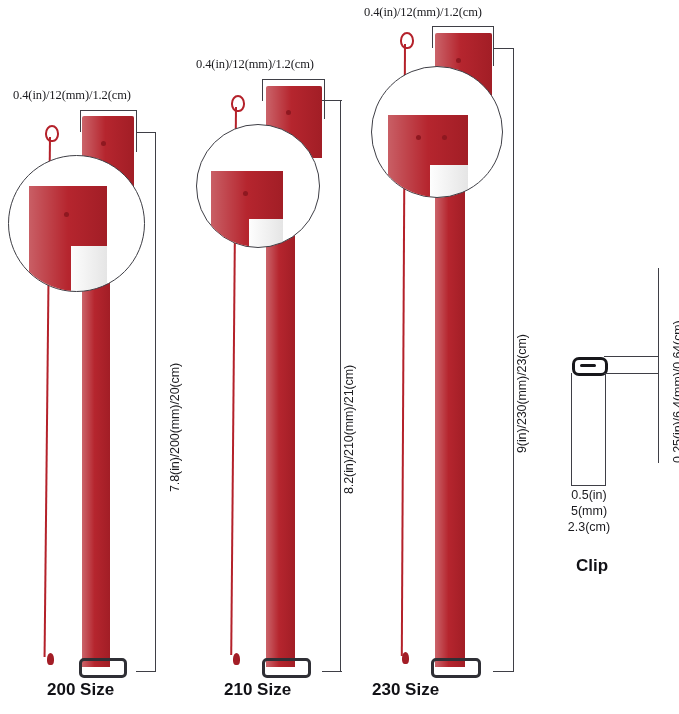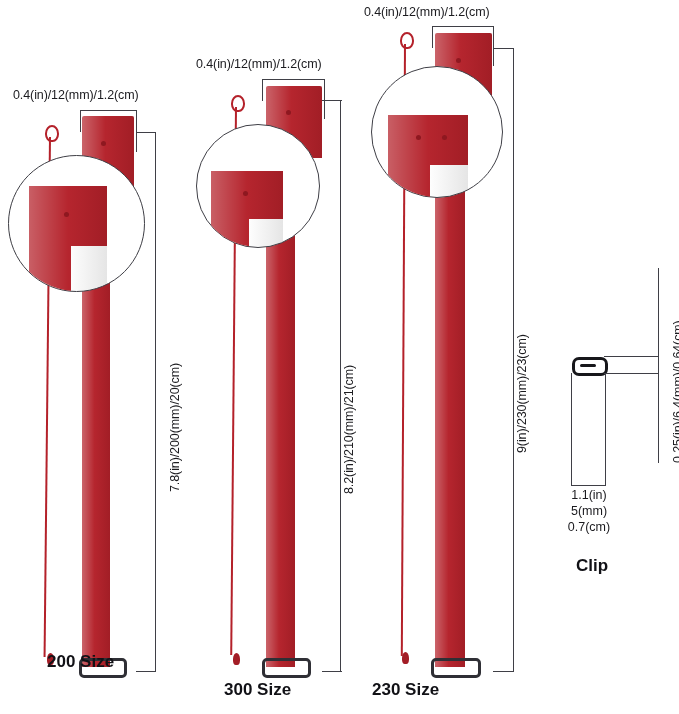--- a/index.html
+++ b/index.html
@@ -106,20 +106,21 @@
     background: #3f3f46;
   }
 
   
   .label {
     position: absolute;
     font-size: 12.5px;
     color: #1b1b1f;
     white-space: nowrap;
     letter-spacing: -0.1px;
+    font-family: Liberation Serif, serif;
   }
   .label-vert {
     position: absolute;
     font-size: 12.5px;
     color: #1b1b1f;
     white-space: nowrap;
     transform-origin: 0 0;
     transform: rotate(-90deg);
     letter-spacing: -0.1px;
   }
@@ -188,21 +189,21 @@
     <div class="dot" style="left:101px; top:141px;"></div>
     <div class="band-clip" style="left:79px; top:658px; width:42px; height:14px;"></div>
 
     <div class="magnifier" style="left:8px; top:155px; width:135px; height:135px;">
       <div class="mag-band" style="left:20px; top:30px; width:78px; height:60px;"></div>
       <div class="mag-band" style="left:20px; top:85px; width:42px; height:60px;"></div>
       <div class="mag-gloss" style="left:20px; top:30px; width:78px; height:115px;"></div>
       <div class="dot" style="left:55px; top:56px;"></div>
     </div>
 
-    <div class="size-title" style="left:47px; top:652px;">200 Size</div>
+    <div class="size-title" style="left:47px; top:680px;">200 Size</div>
   </div>
 
   <div class="abs">
 
     <div class="dim-line-h" style="left:262px; top:79px; width:63px;"></div>
     <div class="tick-v" style="left:262px; top:79px; height:22px;"></div>
     <div class="tick-v" style="left:324px; top:79px; height:40px;"></div>
     <div class="label" style="left:196px; top:57px;">0.4(in)/12(mm)/1.2(cm)</div>
 
     <div class="dim-line-v" style="left:340px; top:100px; height:572px;"></div>
@@ -221,21 +222,21 @@
     <div class="dot" style="left:286px; top:110px;"></div>
     <div class="band-clip" style="left:262px; top:658px; width:43px; height:14px;"></div>
 
     <div class="magnifier" style="left:196px; top:124px; width:122px; height:122px;">
       <div class="mag-band" style="left:14px; top:46px; width:72px; height:48px;"></div>
       <div class="mag-band" style="left:14px; top:88px; width:38px; height:40px;"></div>
       <div class="mag-gloss" style="left:14px; top:46px; width:72px; height:82px;"></div>
       <div class="dot" style="left:46px; top:66px;"></div>
     </div>
 
-    <div class="size-title" style="left:224px; top:680px;">300 Size</div>
+    <div class="size-title" style="left:224px; top:680px;">210 Size</div>
   </div>
 
   <div class="abs">
 
     <div class="dim-line-h" style="left:432px; top:26px; width:62px;"></div>
     <div class="tick-v" style="left:432px; top:26px; height:22px;"></div>
     <div class="tick-v" style="left:493px; top:26px; height:40px;"></div>
     <div class="label" style="left:364px; top:5px;">0.4(in)/12(mm)/1.2(cm)</div>
 
     <div class="dim-line-v" style="left:513px; top:48px; height:624px;"></div>
@@ -273,21 +274,21 @@
     <div class="dim-line-h" style="left:604px; top:356px; width:55px;"></div>
     <div class="dim-line-h" style="left:604px; top:373px; width:55px;"></div>
     <div class="dim-line-v" style="left:658px; top:268px; height:195px;"></div>
     <div class="label-vert" style="left:671px; top:463px;">0.25(in)/6.4(mm)/0.64(cm)</div>
 
     <div class="dim-line-v" style="left:571px; top:373px; height:113px;"></div>
     <div class="dim-line-v" style="left:605px; top:373px; height:113px;"></div>
     <div class="dim-line-h" style="left:571px; top:485px; width:35px;"></div>
 
     <div class="clip-lines" style="left:565px; top:487px; width:48px;">
-      <div>1.1(in)</div>
+      <div>0.5(in)</div>
       <div>5(mm)</div>
-      <div>0.7(cm)</div>
+      <div>2.3(cm)</div>
     </div>
 
     <div class="clip-title" style="left:576px; top:556px;">Clip</div>
   </div>
 
 </div>
 
 </body></html>

